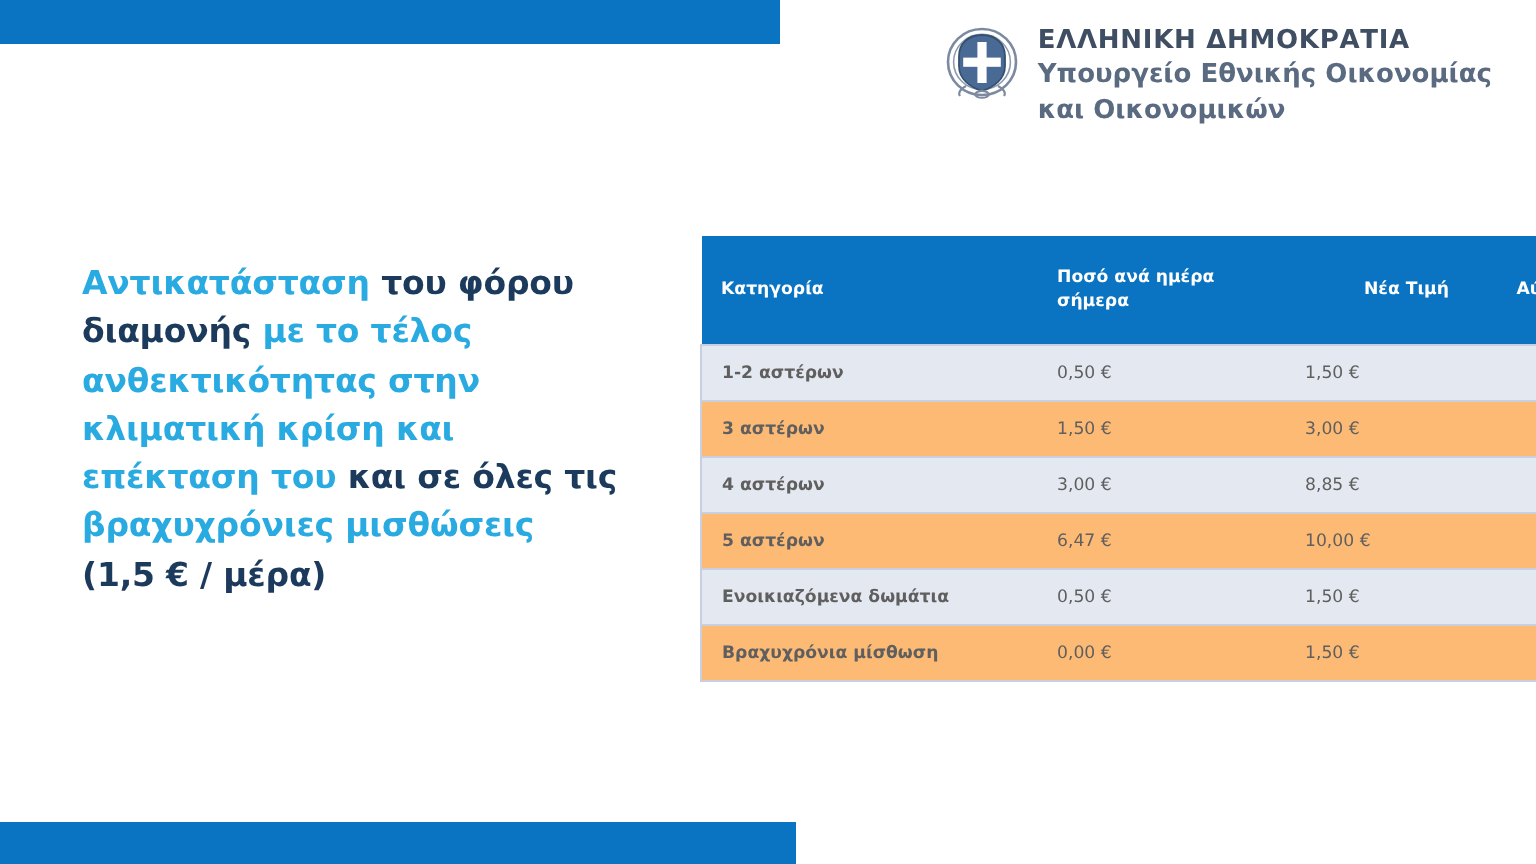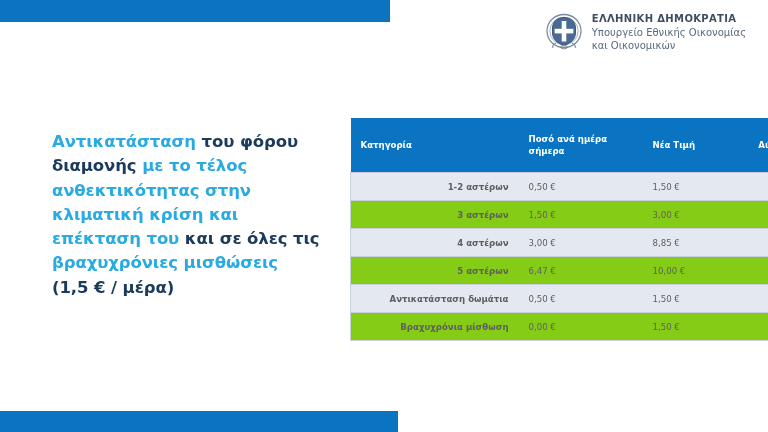--- a/index.html
+++ b/index.html
@@ -46,39 +46,40 @@
   .emblem {
     width: 40px;
     height: 40px;
     flex: 0 0 40px;
     display: block;
   }
   .logo-text {
     padding-top: 2px;
   }
   .logo-line1 {
-    font-size: 10px;
+    font-size: 13px;
     font-weight: bold;
     letter-spacing: 0.35px;
     color: #3F4E63;
     line-height: 1.25;
     white-space: nowrap;
   }
   .logo-line2,
   .logo-line3 {
-    font-size: 10px;
+    font-size: 13px;
     color: #5A6A80;
     line-height: 1.35;
     white-space: nowrap;
+    font-weight: bold;
   }
 
   
   .headline {
     position: absolute;
-    left: 52px;
+    left: 41px;
     top: 130px;
     width: 268px;
     font-size: 16.5px;
     font-weight: bold;
     line-height: 1.47;
     color: #1B3A5C;
     letter-spacing: -0.1px;
   }
   .hl-accent { color: #29ABE2; }
   .hl-dark   { color: #1B3A5C; }
@@ -101,38 +102,38 @@
     font-size: 8.6px;
     font-weight: bold;
     height: 54px;
     vertical-align: middle;
     padding: 0 10px;
     border: none;
     line-height: 1.45;
   }
   th.col-cat  { width: 148px; text-align: left; }
   th.col-now  { width: 104px; text-align: left; }
-  th.col-new  { width: 72px;  text-align: left; }
+  th.col-new  { width: 72px;  text-align: right; }
   th.col-inc  { width: 64px;  text-align: center; }
 
   table.rates tbody td {
     font-size: 8.6px;
     height: 27px;
     padding: 0 10px;
     border-top: 1px solid #C8D0DF;
     border-bottom: 1px solid #C8D0DF;
     vertical-align: middle;
-    background: #84cc16;
+    background: #fdba74;
     color: #5F5F5F;
   }
   table.rates tbody tr.shaded td {
     background: #E4E8F0;
   }
   td.cat {
-    text-align: right;
+    text-align: left;
     font-weight: bold;
     color: #2B3A50;
     border-left: 1px solid #C8D0DF;
   }
   td.num {
     text-align: left;
   }
   td.num-last {
     text-align: right;
     border-right: 1px solid #C8D0DF;
@@ -193,21 +194,21 @@
           <td class="num">8,85 €</td>
           <td class="num-last">4,00 €</td>
         </tr>
         <tr>
           <td class="cat">5 αστέρων</td>
           <td class="num">6,47 €</td>
           <td class="num">10,00 €</td>
           <td class="num-last">6,00 €</td>
         </tr>
         <tr class="shaded">
-          <td class="cat">Αντικατάσταση δωμάτια</td>
+          <td class="cat">Ενοικιαζόμενα δωμάτια</td>
           <td class="num">0,50 €</td>
           <td class="num">1,50 €</td>
           <td class="num-last">1,00 €</td>
         </tr>
         <tr>
           <td class="cat">Βραχυχρόνια μίσθωση</td>
           <td class="num">0,00 €</td>
           <td class="num">1,50 €</td>
           <td class="num-last">1,50 €</td>
         </tr>

